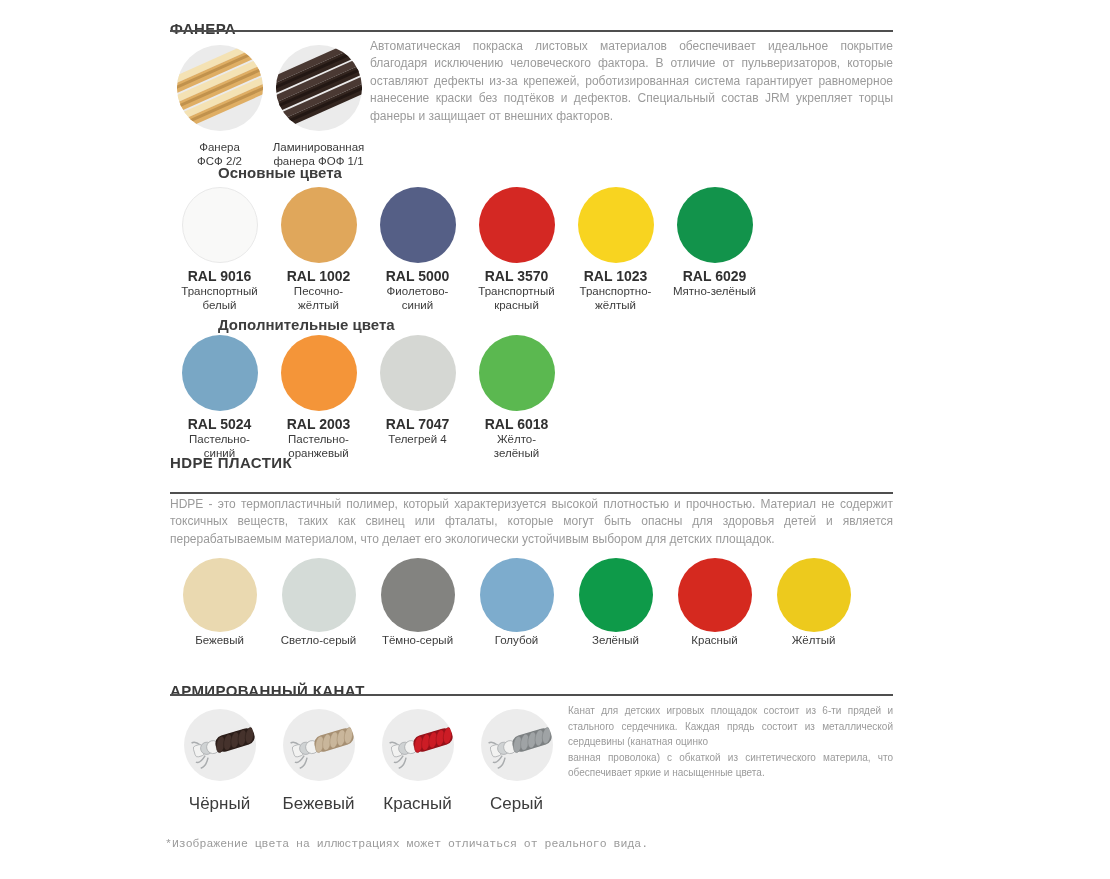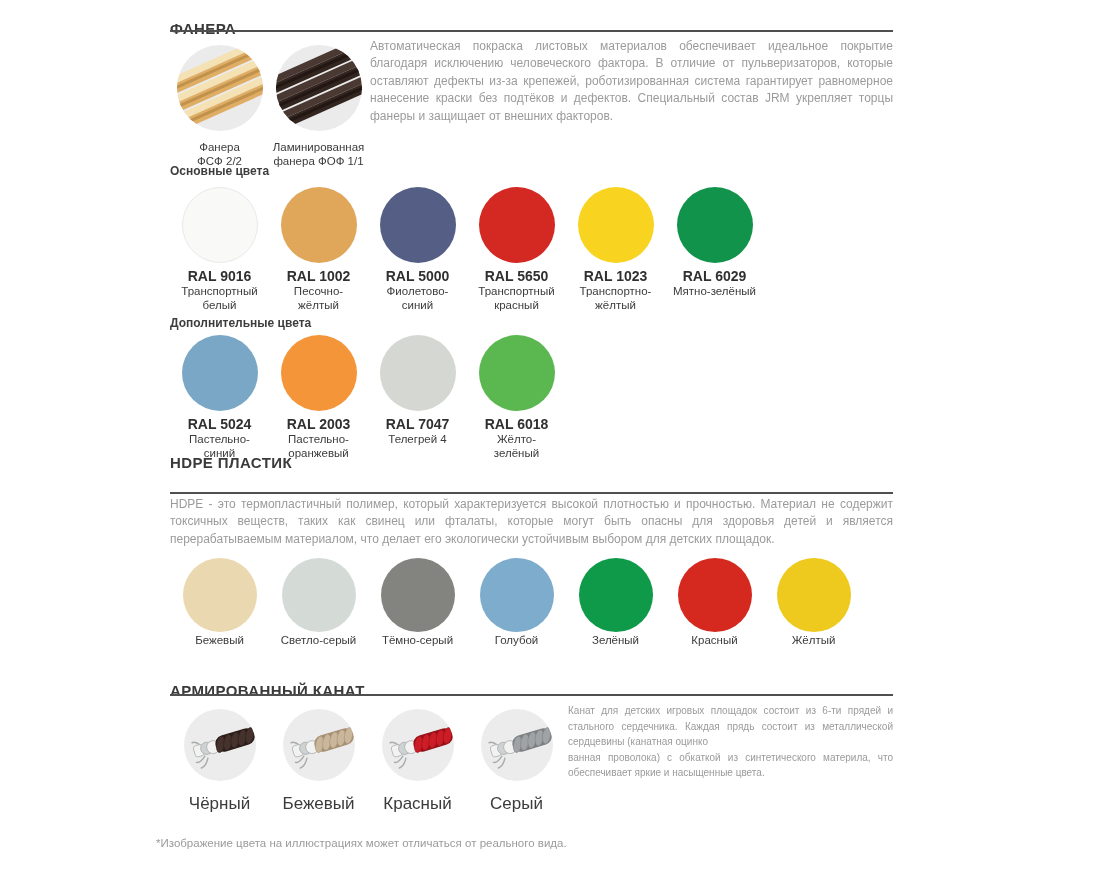--- a/index.html
+++ b/index.html
@@ -8,21 +8,21 @@
     font-family:"Liberation Sans", sans-serif;color:#3b3b3b;overflow:hidden;
   }
   .abs{position:absolute;}
   .sec-title{
     left:170px;font-size:15px;font-weight:bold;color:#3a3a3a;letter-spacing:.4px;
   }
   .rule{left:170px;width:723px;height:0;border-top:2px solid #4f4f4f;}
   .para{
     font-size:12px;line-height:17.4px;color:#9b9b9b;text-align:justify;
   }
-  .group-label{font-size:12px;font-weight:bold;color:#3d3d3d;}
+  .group-label{font-size:15px;font-weight:bold;color:#3d3d3d;margin-left:48px;}
   .row{display:flex;}
   .swatch{width:99px;text-align:center;}
   .dot{border-radius:50%;margin:0 auto;}
   .dot.d76{width:76px;height:76px;}
   .dot.d74{width:74px;height:74px;}
   .code{margin-top:7px;font-size:14px;font-weight:bold;color:#303030;line-height:13px;}
   .cname{margin-top:2px;font-size:11.5px;color:#3b3b3b;line-height:13.5px;}
   .sample{width:99px;text-align:center;}
   .sample-label{margin-top:6px;font-size:11.5px;line-height:13.5px;color:#3b3b3b;white-space:pre-line;}
   .rope-item{width:99px;text-align:center;}
@@ -95,21 +95,21 @@
         <div class="code">RAL 1002</div>
         <div class="cname">Песочно-<br>жёлтый</div>
       </div>
       <div class="swatch">
         <div class="dot d76" style="background:#555f86;"></div>
         <div class="code">RAL 5000</div>
         <div class="cname">Фиолетово-<br>синий</div>
       </div>
       <div class="swatch">
         <div class="dot d76" style="background:#d42823;"></div>
-        <div class="code">RAL 5650</div>
+        <div class="code">RAL 3570</div>
         <div class="cname">Транспортный<br>красный</div>
       </div>
       <div class="swatch">
         <div class="dot d76" style="background:#f8d420;"></div>
         <div class="code">RAL 1023</div>
         <div class="cname">Транспортно-<br>жёлтый</div>
       </div>
       <div class="swatch">
         <div class="dot d76" style="background:#12934b;"></div>
         <div class="code">RAL 6029</div>
@@ -267,15 +267,15 @@
             <ellipse cx="72" cy="49.5" rx="5.6" ry="11.4" fill="#9fa3a5" transform="rotate(27 72 49.5)" stroke="#7c8082" stroke-width="0.7"></ellipse>
             <ellipse cx="82.5" cy="49.5" rx="5.6" ry="11.4" fill="#9fa3a5" transform="rotate(27 82.5 49.5)" stroke="#7c8082" stroke-width="0.7"></ellipse>
             <ellipse cx="93" cy="49.5" rx="5.6" ry="11.4" fill="#9fa3a5" transform="rotate(27 93 49.5)" stroke="#7c8082" stroke-width="0.7"></ellipse>
     </g>
   </svg><div class="rope-label">Серый</div></div>
     </div>
 
   <p class="abs para rope-desc" style="left:568px;top:703px;width:325px;margin:0;font-size:10px;line-height:15.5px;">Канат для детских игровых площадок состоит из 6-ти прядей и стального сердечника. Каждая прядь состоит из металлической сердцевины (канатная оцинко
 ванная проволока) с обкаткой из синтетического материла, что обеспечивает яркие и насыщенные цвета.</p>
 
-  <div class="abs footnote" style="left:156px;top:837px;">*Изображение цвета на иллюстрациях может отличаться от реального вида.</div>
+  <div class="abs footnote" style="left:165px;top:837px;font-family:Liberation Mono, monospace;">*Изображение цвета на иллюстрациях может отличаться от реального вида.</div>
 
 </div>
 
 </body></html>

